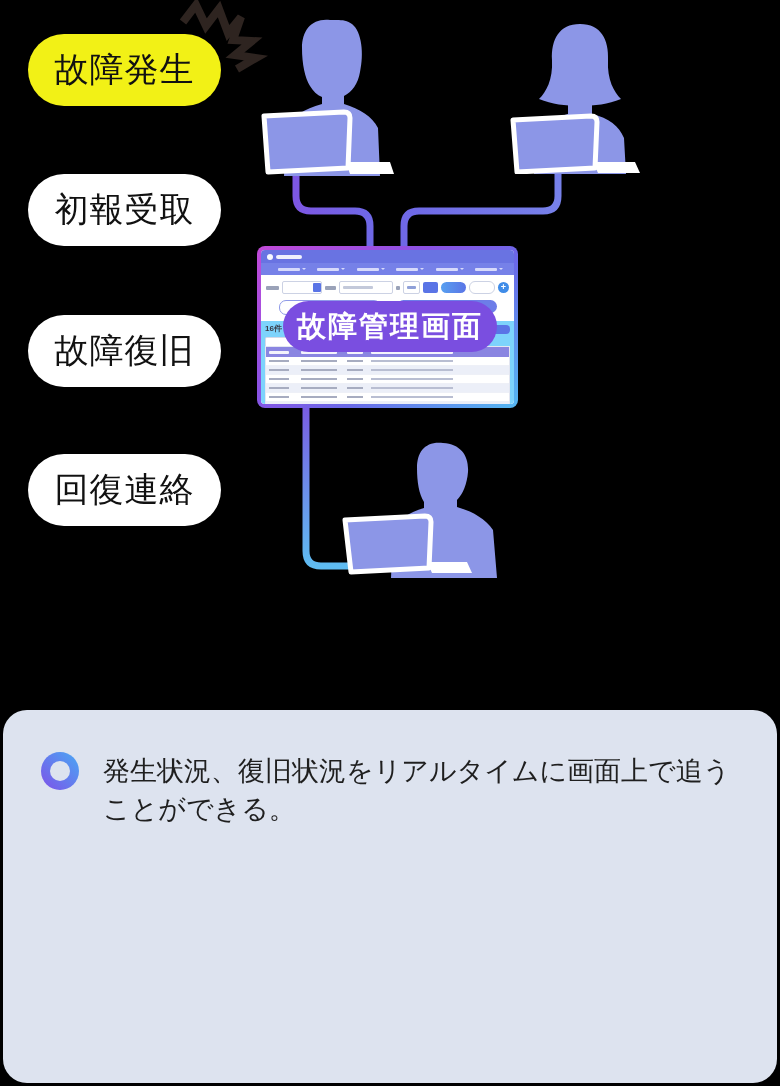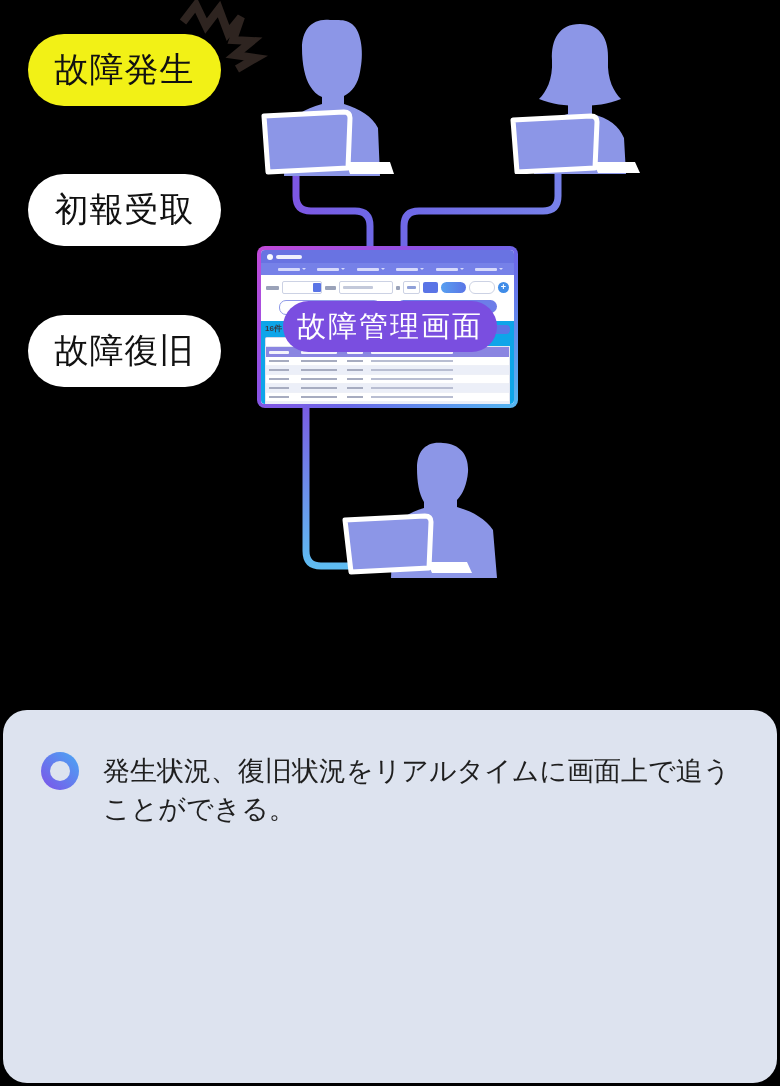--- a/index.html
+++ b/index.html
@@ -54,41 +54,41 @@
   .btn.grad{background:linear-gradient(90deg,#58a0f0,#5a74e6);border-radius:6px;}
   .btn.ghost{background:#fff;border:1px solid #ccd2e4;border-radius:6px;}
   .plus{width:11px;height:11px;border-radius:50%;background:#3f8ce8;color:#fff;font-size:9px;line-height:11px;
     text-align:center;font-weight:bold;flex:none;}
   .big-btn-row{display:flex;justify-content:center;gap:16px;margin-top:6px;}
   .bigbtn{width:100px;height:13px;border-radius:7px;display:flex;align-items:center;justify-content:center;}
   .bigbtn.outline{background:#fff;border:1px solid #8f9ae8;}
   .bigbtn.outline i{width:58px;height:4px;background:#6d7de8;border-radius:2px;}
   .bigbtn.fill{background:#6d7de8;}
   .bigbtn.fill i{width:58px;height:4px;background:#fff;border-radius:2px;opacity:.95;}
-  .shot-section{flex:1;background:#0ea5e9;margin-top:6px;padding:3px 4px;}
+  .shot-section{flex:1;background:#7dd3fc;margin-top:6px;padding:3px 4px;}
   .count-row{display:flex;align-items:center;height:10px;}
   .count-txt{font-size:8px;line-height:8px;color:#3a3a46;font-weight:bold;}
   .count-bar{width:42px;height:3px;background:#b9bed2;border-radius:1px;margin-left:4px;}
   .count-btn{margin-left:auto;width:22px;height:9px;border-radius:4px;background:#5a74e6;}
   .tab{width:28px;height:8px;background:#fff;border:1px solid #d4d9e8;border-bottom:none;margin-top:3px;border-radius:2px 2px 0 0;}
   .mtable{background:#fff;border:1px solid #e3e6f1;}
   .mhead{height:10px;background:#8a85e1;display:flex;align-items:center;}
   .mhead i{height:3px;background:#fff;opacity:.9;border-radius:1px;}
   .mrow{height:8px;display:flex;align-items:center;border-bottom:1px solid #eef0f7;background:#fff;}
   .mrow.alt{background:#eceff8;}
   .mrow i,.mhead i{display:block;}
   .c1{width:20px;margin-left:3px;height:2px;background:#a7acc0;}
   .c2{width:36px;margin-left:12px;height:2px;background:#a7acc0;}
   .c3{width:16px;margin-left:10px;height:2px;background:#a7acc0;}
   .c4{width:82px;margin-left:8px;height:2px;background:#b9bed2;}
   
   .screen-label{
     position:absolute;left:283px;top:301px;width:214px;height:51px;border-radius:26px;z-index:4;
     background:var(--screen-label);color:#fff;display:flex;align-items:center;justify-content:center;
-    font-size:29px;font-weight:400;letter-spacing:2px;
+    font-size:29px;font-weight:700;letter-spacing:2px;
   }
   
   .panel{
     position:absolute;left:3px;top:710px;width:774px;height:373px;border-radius:24px;
     background:var(--panel);box-sizing:border-box;padding:42px 30px 0 38px;
     display:flex;flex-direction:column;gap:19px;
   }
   .benefit{display:flex;gap:24px;}
   .ring{flex:none;width:38px;height:38px;border-radius:50%;
     background:linear-gradient(45deg,var(--ring1),var(--ring2));position:relative;}
@@ -96,20 +96,21 @@
   .benefit p{margin:0;font-size:27px;line-height:38px;color:#1f1f1f;max-width:648px;}
 </style>
 </head>
 <body>
 
 <div class="stage" style="--yellow: #F2F116; --pill-white: #FFFFFF; --person: #8C96E7; --screen-label: #7A4EE0; --panel: #DDE3EF; --ring1: #7E52E8; --ring2: #49A8F4;">
 
   <div class="step-pill highlight p1">故障発生</div>
   <div class="step-pill p3">故障復旧</div>
   <div class="step-pill p2">初報受取</div>
+  <div class="step-pill p4">回復連絡</div>
 
   <svg class="burst" width="125" height="78" viewBox="0 0 125 78">
     <polyline points="33,22 46,5 56,26 69,9 78,33 91,17 83,40 102,41 85,55 106,58 87,69"></polyline>
   </svg>
 
   <svg class="connectors" width="780" height="1086" viewBox="0 0 780 1086">
     <defs>
       <linearGradient id="gA" gradientUnits="userSpaceOnUse" x1="296" y1="0" x2="370" y2="0">
         <stop offset="0" stop-color="#7d57e3"></stop>
           <stop offset="1" stop-color="#6f68e6"></stop>

